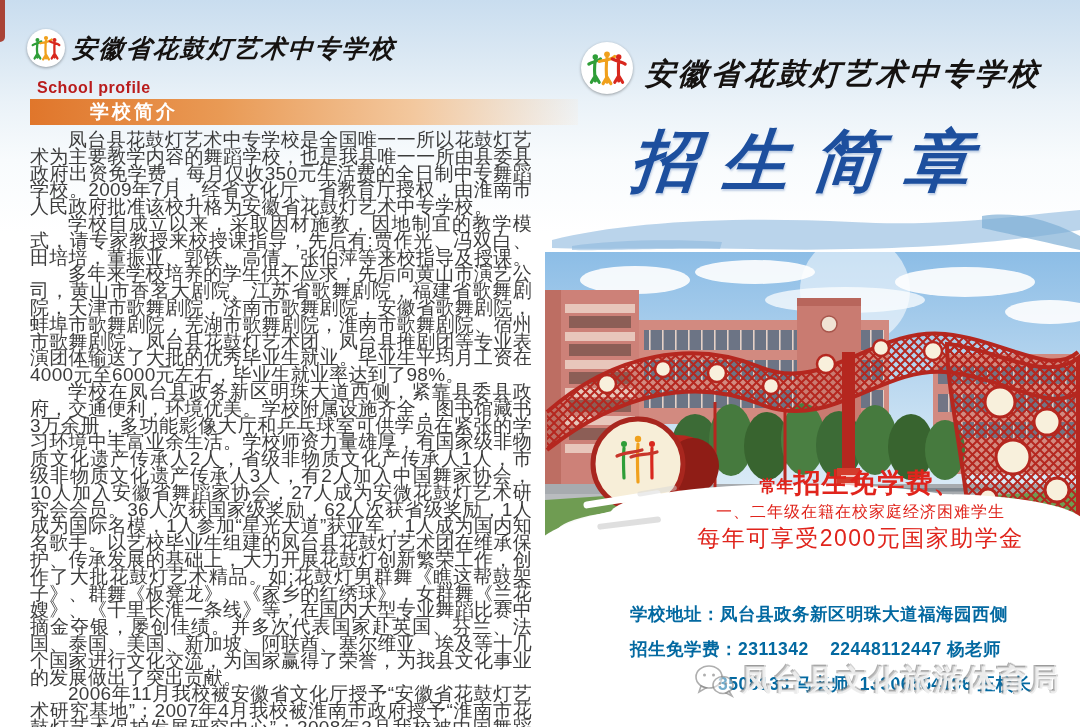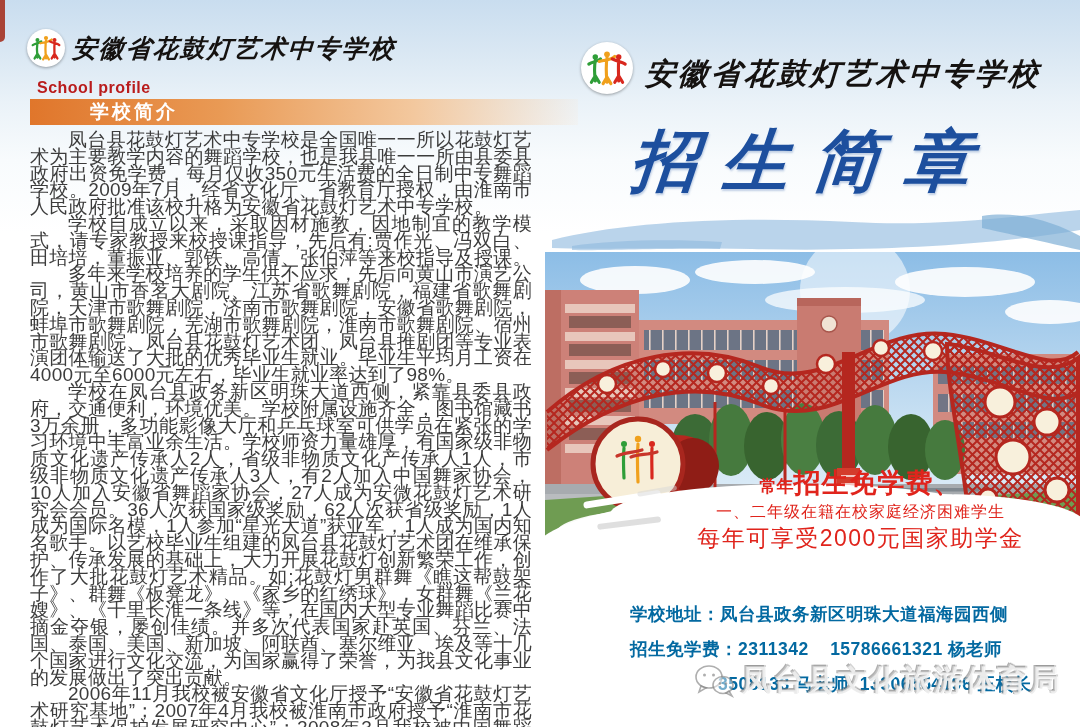--- a/index.html
+++ b/index.html
@@ -298,21 +298,21 @@
     <div class="l1"><span>常年</span><span class="big">招生免学费、</span></div>
     <div class="l2">一、二年级在籍在校家庭经济困难学生</div>
     <div class="l3">每年可享受2000元国家助学金</div>
   </div>
 
   <div class="contact">
     <div>
       <span>学校地址：</span><span>凤台县政务新区明珠大道福海园西侧</span>
     </div>
     <div>
-      <span>招生免学费：</span><span>2311342</span>&nbsp;&nbsp;&nbsp;&nbsp;<span>15786661321 杨老师</span>
+      <span>招生免学费：</span><span>2311342</span>&nbsp;&nbsp;&nbsp;&nbsp;<span>22448112447 杨老师</span>
     </div>
     <div class="row3">
       <span>3508133 马老师</span>&nbsp;&nbsp;<span>13306554196 王校长</span>
     </div>
   </div>
 
   <div class="watermark">
     <svg width="44" height="40" viewBox="0 0 44 40" style="margin-right:4px;">
       <g fill="rgba(255,255,255,0.45)" stroke="rgba(120,120,120,0.6)" stroke-width="1.6">
         <ellipse cx="16" cy="16" rx="13" ry="11"></ellipse>

